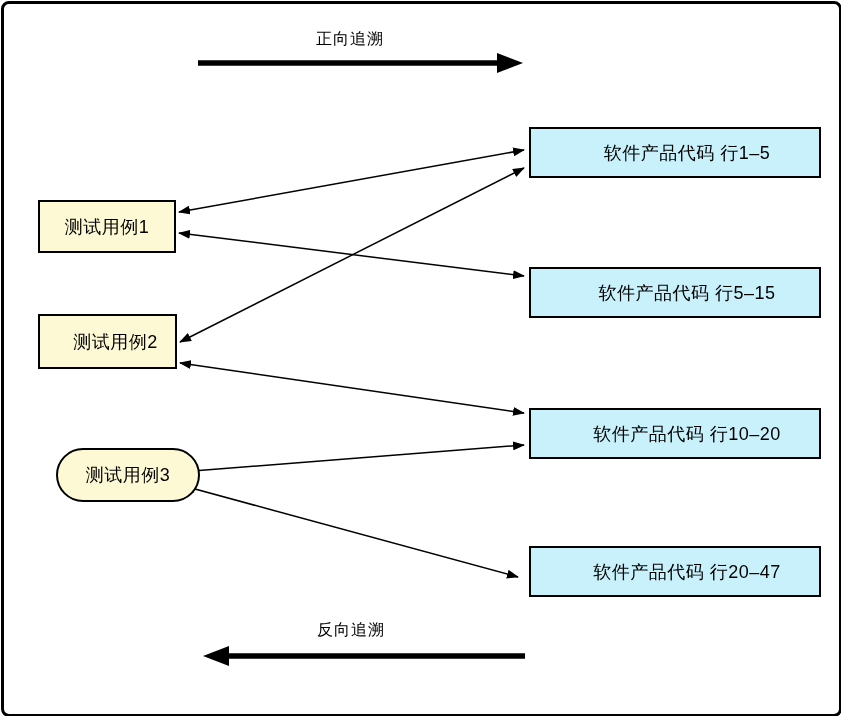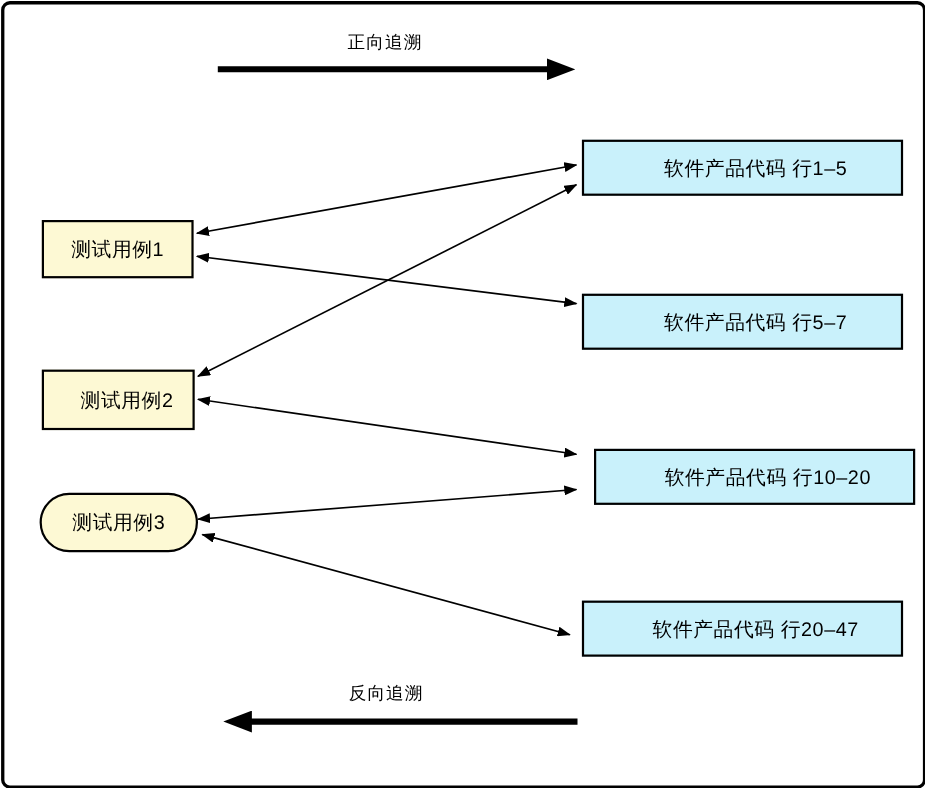--- a/index.html
+++ b/index.html
@@ -40,25 +40,25 @@
     justify-content: center;
     font-size: 18px;
     font-weight: 500;
     color: #000;
     letter-spacing: 0.5px;
     white-space: nowrap;
   }
   .node.tc { background: #FDF9D4; text-align: right; }
   .node.code { background: #C9F1FB; padding-left: 24px; }
   #tc1 { left: 38px;  top: 200px; width: 138px; height: 53px; }
-  #tc2 { left: 38px;  top: 336px; width: 139px; height: 55px; padding-left: 16px; }
-  #tc3 { left: 36px;  top: 448px; width: 144px; height: 54px; border-radius: 27px; }
+  #tc2 { left: 38px;  top: 314px; width: 139px; height: 55px; padding-left: 16px; }
+  #tc3 { left: 56px;  top: 448px; width: 144px; height: 54px; border-radius: 27px; }
   #r1  { left: 529px; top: 127px; width: 292px; height: 51px; }
   #r2  { left: 529px; top: 267px; width: 292px; height: 51px; }
-  #r3  { left: 540px; top: 408px; width: 292px; height: 51px; }
+  #r3  { left: 529px; top: 408px; width: 292px; height: 51px; }
   #r4  { left: 529px; top: 546px; width: 292px; height: 51px; }
   .trace-label {
     position: absolute;
     width: 200px;
     text-align: center;
     font-size: 16px;
     color: #000;
     letter-spacing: 1px;
   }
   #forward-label  { left: 250px; top: 29px;  }
@@ -100,19 +100,19 @@
   <div class="trace-label" id="forward-label">正向追溯</div>
 
   <div class="node tc" id="tc1">测试用例1</div>
 
   <div class="node tc" id="tc2">测试用例2</div>
 
   <div class="node tc" id="tc3">测试用例3</div>
 
   <div class="node code" id="r1">软件产品代码 行1–5</div>
 
-  <div class="node code" id="r2">软件产品代码 行5–7</div>
+  <div class="node code" id="r2">软件产品代码 行5–15</div>
 
   <div class="node code" id="r3">软件产品代码 行10–20</div>
 
   <div class="node code" id="r4">软件产品代码 行20–47</div>
 
 </div>
 
 </body></html>

